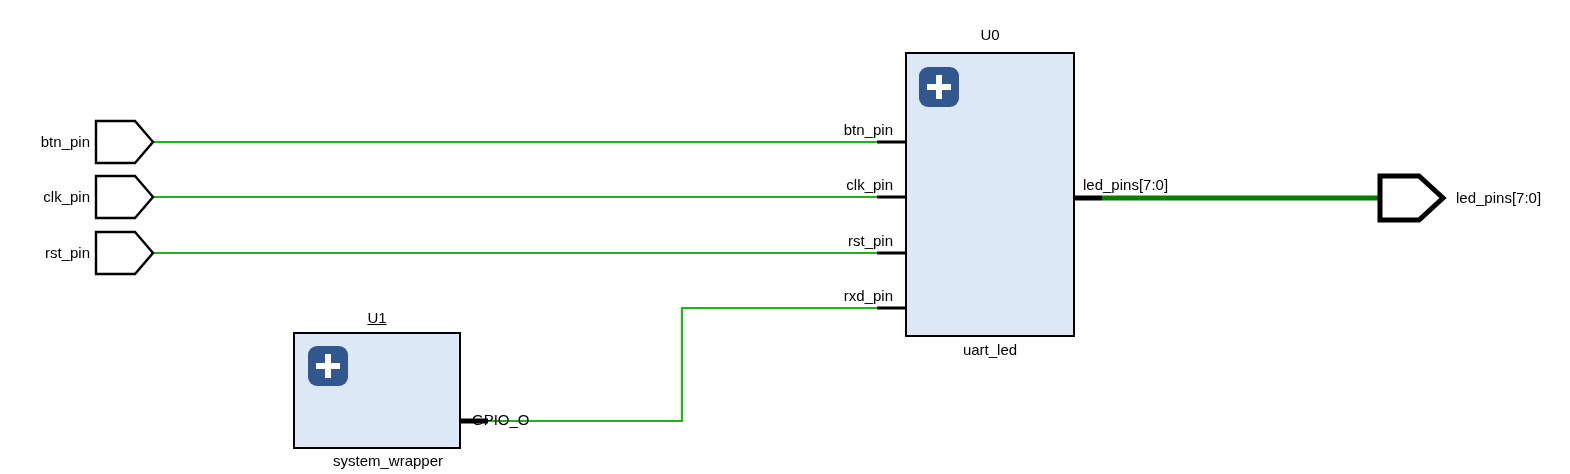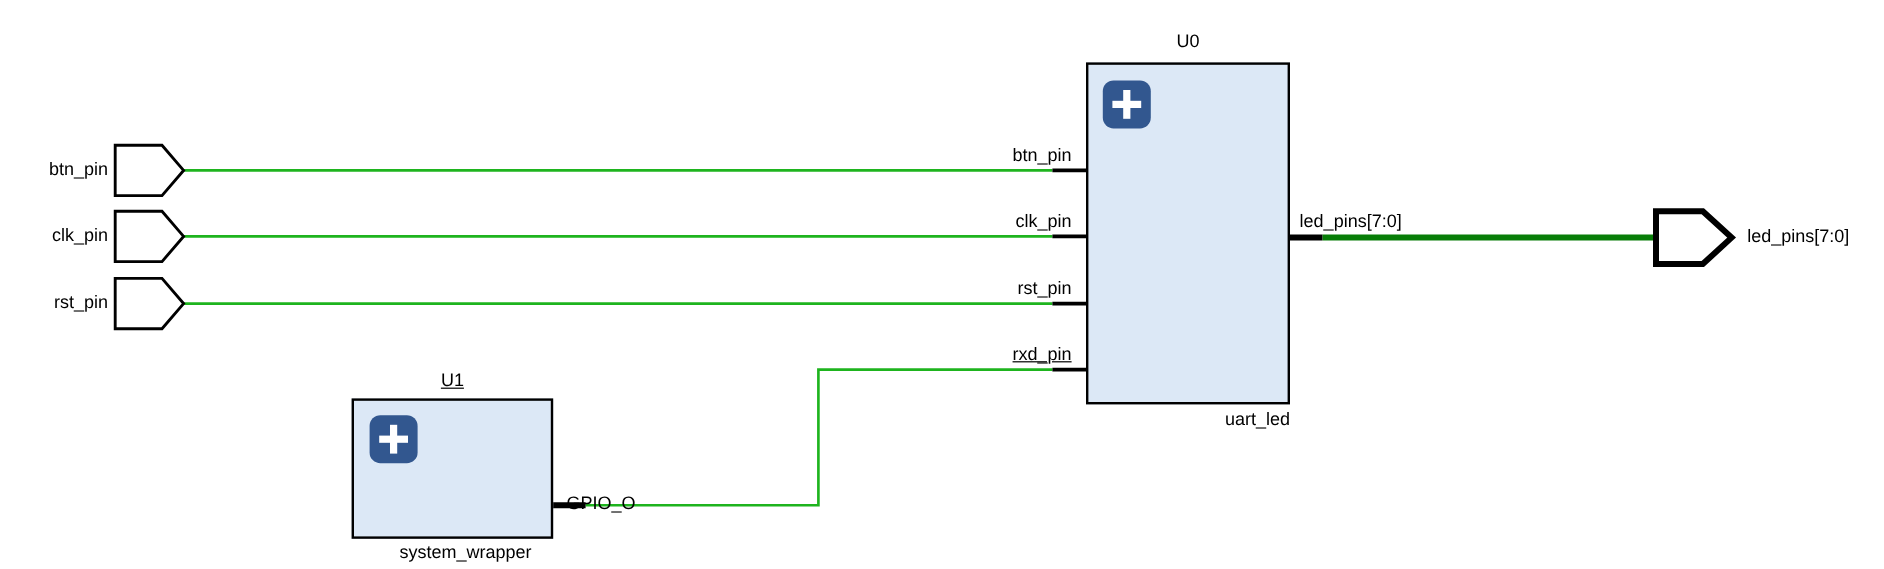--- a/index.html
+++ b/index.html
@@ -83,37 +83,37 @@
   .label {
     position: absolute;
     white-space: nowrap;
     line-height: 16px;
   }
   .centered { text-align: center; }
   .right-aligned { text-align: right; }
 
   
   .title-u0       { left: 905px;  top: 12px;  width: 170px; }
-  .name-u0        { left: 905px;  top: 327px; width: 170px; text-align: right; }
+  .name-u0        { left: 905px;  top: 327px; width: 170px; }
   .title-u1       { left: 293px;  top: 295px; width: 168px; text-decoration: underline; }
   .name-u1        { left: 304px;  top: 438px; width: 168px; }
 
   
   .lbl-in-btn { left: 0; top: 119px; width: 90px; }
   .lbl-in-clk { left: 0; top: 174px; width: 90px; }
   .lbl-in-rst { left: 0; top: 230px; width: 90px; }
 
   
   .lbl-out-led { left: 1456px; top: 175px; }
 
   
   .lbl-pin-btn { left: 773px; top: 107px; width: 120px; }
   .lbl-pin-clk { left: 773px; top: 162px; width: 120px; }
   .lbl-pin-rst { left: 773px; top: 218px; width: 120px; }
-  .lbl-pin-rxd { left: 773px; top: 273px; width: 120px; text-decoration: underline; }
+  .lbl-pin-rxd { left: 773px; top: 273px; width: 120px; }
 
   
   .lbl-pin-ledbus { left: 1083px; top: 162px; }
 
   
   .lbl-pin-gpio { left: 472px; top: 397px; }
 </style>
 </head>
 <body>
 

